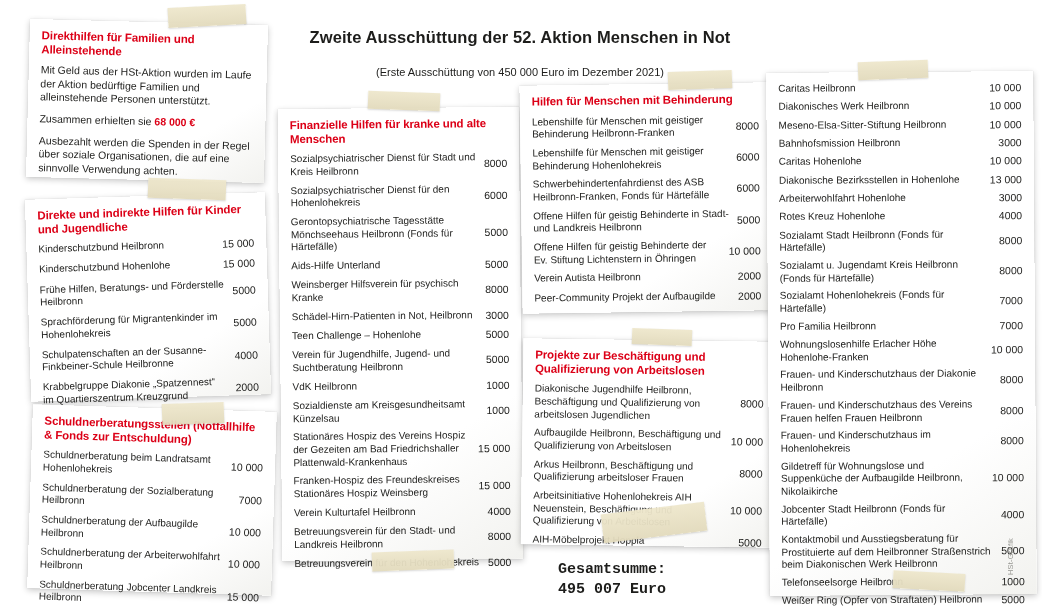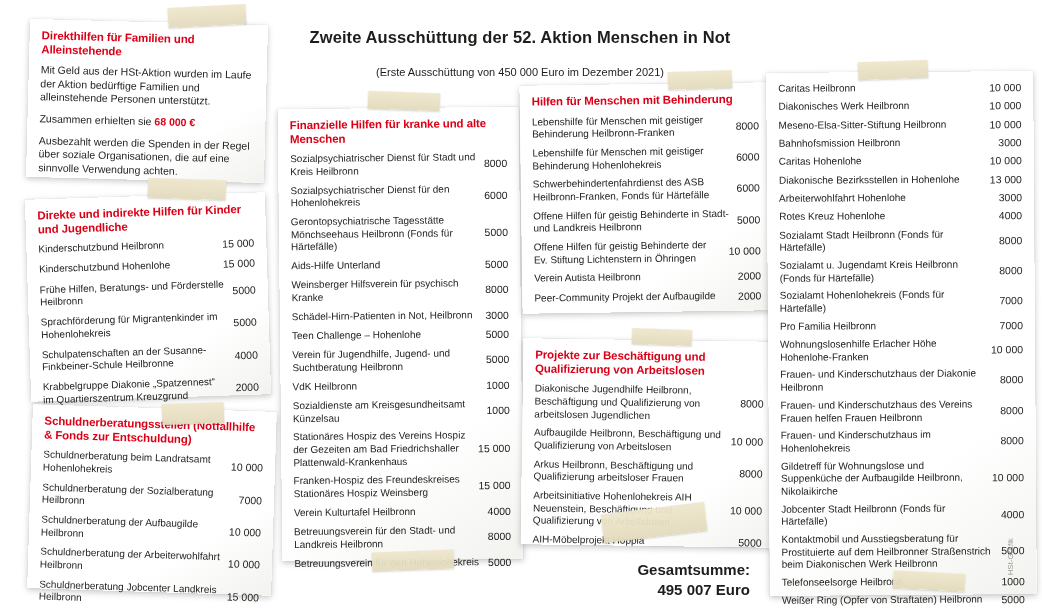--- a/index.html
+++ b/index.html
@@ -25,22 +25,22 @@
   #card-intro{left:28px;top:22px;width:238px;height:158px;transform:rotate(1.5deg);}
   #card-kinder{left:28px;top:196px;width:240px;height:202px;transform:rotate(-1.8deg);}
   #card-schuldner{left:30px;top:408px;width:244px;height:184px;transform:rotate(1.8deg);}
   #card-kranke{left:280px;top:108px;width:241px;height:452px;transform:rotate(-0.6deg);}
   #card-behinderung{left:521px;top:84px;width:251px;height:228px;transform:rotate(-0.8deg);}
   #card-projekte{left:522px;top:340px;width:253px;height:206px;transform:rotate(0.8deg);}
   #card-allgemein{left:768px;top:72px;width:267px;height:523px;transform:rotate(-0.4deg);}
   #card-allgemein .list .row{margin-bottom:5px;}
   #card-kinder .list .row,#card-schuldner .list .row{margin-bottom:7px;}
 
-  .total{position:absolute;left:558px;top:560px;width:192px;text-align:right;
-         font-size:15px;font-weight:bold;line-height:1.3;}
+  .total{position:absolute;left:558px;top:560px;width:192px;text-align:left;
+         font-size:15px;font-weight:bold;line-height:1.3;font-family:Liberation Mono, monospace;}
 
   .credit{position:absolute;left:1006px;top:538px;writing-mode:vertical-rl;transform:rotate(180deg);
           font-size:7.5px;color:#979792;letter-spacing:.2px;}
 
   .tape{position:absolute;background:linear-gradient(rgba(238,231,204,.95),rgba(226,218,188,.95));
         box-shadow:0 1px 2px rgba(0,0,0,.15);z-index:5;}
   #tape-1{left:168px;top:6px;width:78px;height:20px;transform:rotate(-3deg);}
   #tape-2{left:148px;top:179px;width:78px;height:20px;transform:rotate(2deg);}
   #tape-3{left:162px;top:403px;width:62px;height:21px;transform:rotate(-2deg);}
   #tape-4{left:368px;top:92px;width:72px;height:18px;transform:rotate(2deg);}

